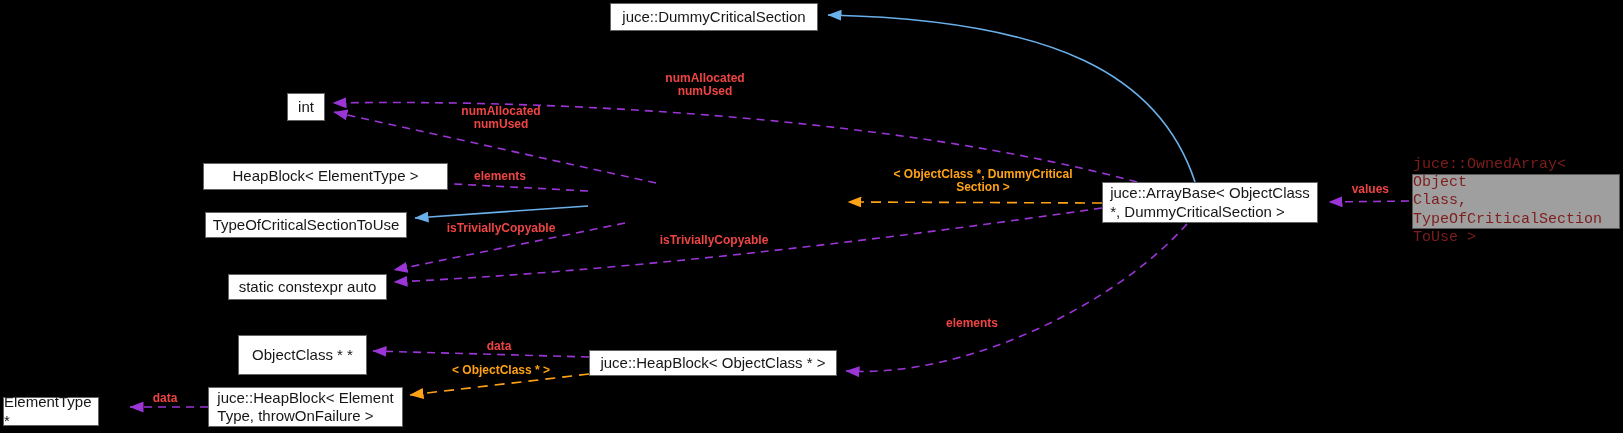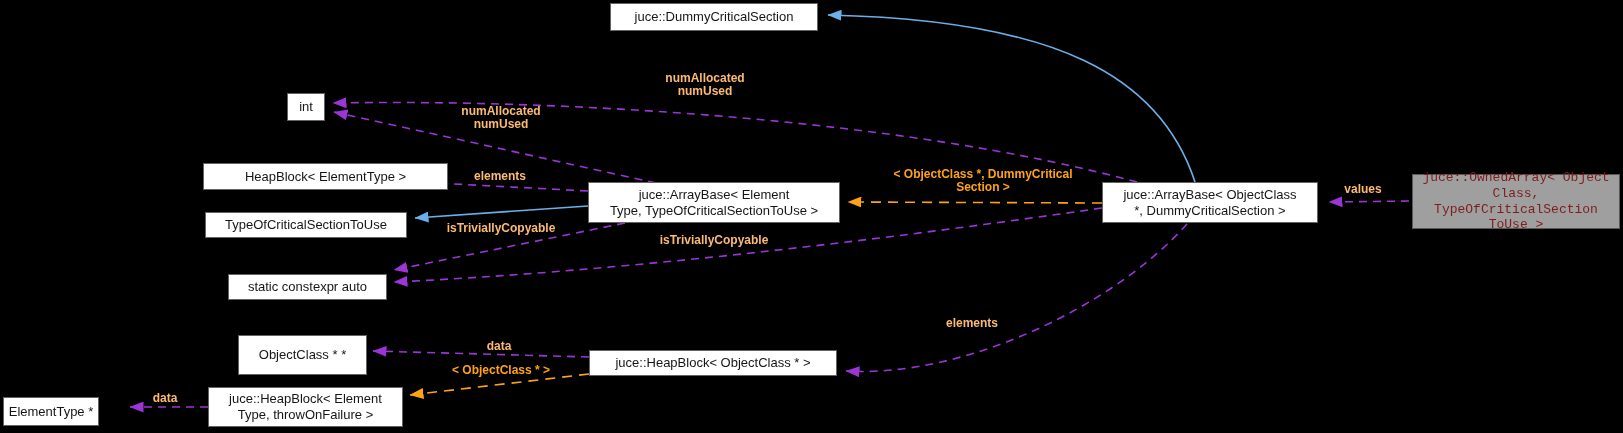--- a/index.html
+++ b/index.html
@@ -4,26 +4,26 @@
 <style>
   html,body{margin:0;padding:0;background:#000;}
   #canvas{
     position:relative;width:1623px;height:433px;background:#000;
     font-family:"Liberation Sans",sans-serif;overflow:hidden;
   }
   #edges{position:absolute;left:0;top:0;width:1623px;height:433px;z-index:1;}
   .node{
     position:absolute;z-index:2;box-sizing:border-box;
     background:#ffffff;border:1.5px solid #636363;color:#161616;
-    display:flex;align-items:center;justify-content:center;text-align:center;
-    font-size:13px;line-height:1.22;white-space:pre-line;
+    display:flex;align-items:center;justify-content:center;text-align:left;
+    font-size:15px;line-height:1.22;white-space:pre-line;
   }
   .node.current{background:#9f9f9f;border-color:#585858;color:#7f1d1d;font-family:Liberation Mono, monospace;}
   .elabel{
-    position:absolute;z-index:3;color:#fdba74;font-size:12px;font-weight:bold;
+    position:absolute;z-index:3;color:#ef4444;font-size:12px;font-weight:bold;
     text-align:center;line-height:1.12;white-space:pre-line;pointer-events:none;
   }
   .elabel.orange{color:#ffa216;}
 
   
   #n-dummy{left:610px;top:3px;width:208px;height:28px;}
   #n-int{left:287px;top:93px;width:38px;height:28px;}
   #n-heapblock-et{left:203px;top:163px;width:245px;height:27px;}
   #n-typeofcs{left:205px;top:212px;width:202px;height:26px;}
   #n-static-auto{left:228px;top:274px;width:159px;height:26px;}
@@ -35,21 +35,21 @@
   #n-arraybase-oc{left:1102px;top:182px;width:216px;height:41px;}
   #n-ownedarray{left:1412px;top:174px;width:208px;height:55px;}
 
   
   #l-num-top{left:645px;top:72px;width:120px;}
   #l-num-mid{left:441px;top:105px;width:120px;}
   #l-elements-top{left:455px;top:170px;width:90px;}
   #l-istc-left{left:437px;top:222px;width:128px;}
   #l-istc-mid{left:650px;top:234px;width:128px;}
   #l-tmpl-top{left:870px;top:168px;width:226px;}
-  #l-values{left:1337px;top:183px;width:52px;}
+  #l-values{left:1337px;top:183px;width:52px;text-align:right;}
   #l-elements-bot{left:937px;top:317px;width:70px;}
   #l-data-top{left:477px;top:340px;width:44px;}
   #l-tmpl-bot{left:442px;top:364px;width:118px;}
   #l-data-bot{left:143px;top:392px;width:44px;}
 </style>
 </head>
 <body>
 
 <div id="canvas">
 
@@ -86,22 +86,20 @@
   <div class="node" id="n-dummy">juce::DummyCriticalSection</div>
   <div class="node" id="n-int">int</div>
   <div class="node" id="n-heapblock-et">HeapBlock&lt; ElementType &gt;</div>
   <div class="node" id="n-typeofcs">TypeOfCriticalSectionToUse</div>
   <div class="node" id="n-static-auto">static constexpr auto</div>
   <div class="node" id="n-objectclass-pp">ObjectClass * *</div>
   <div class="node" id="n-heapblock-ocp">juce::HeapBlock&lt; ObjectClass * &gt;</div>
   <div class="node" id="n-heapblock-etf">juce::HeapBlock&lt; Element
 Type, throwOnFailure &gt;</div>
   <div class="node" id="n-elementtype-p">ElementType *</div>
-  <div class="node" id="n-arraybase-et">juce::ArrayBase&lt; Element
-Type, TypeOfCriticalSectionToUse &gt;</div>
   <div class="node" id="n-arraybase-oc">juce::ArrayBase&lt; ObjectClass
 *, DummyCriticalSection &gt;</div>
   <div class="node current" id="n-ownedarray">juce::OwnedArray&lt; Object
 Class, TypeOfCriticalSection
 ToUse &gt;</div>
 
   <div class="elabel" id="l-num-top">numAllocated
 numUsed</div>
   <div class="elabel" id="l-num-mid">numAllocated
 numUsed</div>

